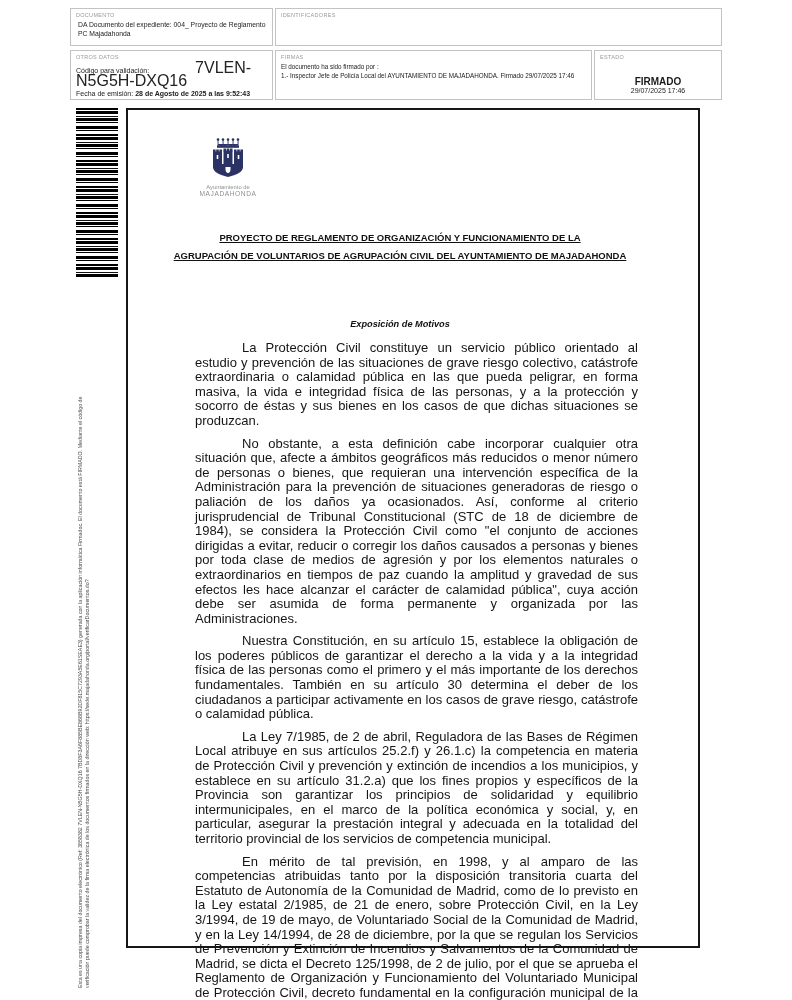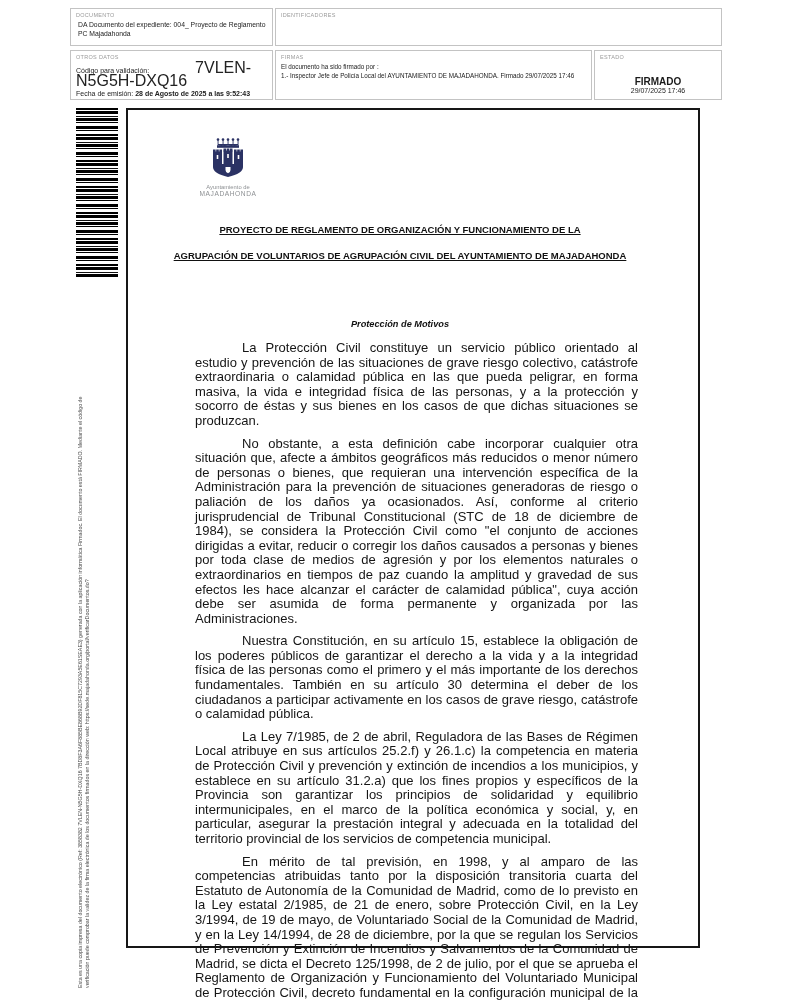--- a/index.html
+++ b/index.html
@@ -39,21 +39,21 @@
   
   .page-frame { left:126px; top:108px; width:574px; height:840px; border:2px solid #161616; background:#fff; }
 
   
   .logo-wrap { left:180px; top:138px; width:96px; text-align:center; }
   .logo-org1 { font-size:5.8px; color:#8d9093; margin-top:2px; }
   .logo-org2 { font-size:6.6px; color:#8d9093; letter-spacing:.6px; }
 
   
   .doc-title { left:150px; width:500px; text-align:center; font-weight:bold; font-size:9.5px; text-decoration:underline; color:#111; }
-  .title1 { top:224px; }
+  .title1 { top:232px; }
   .title2 { top:250px; }
   .section-heading { left:150px; top:319px; width:500px; text-align:center; font-weight:bold; font-style:italic; font-size:9.2px; color:#111; }
 
   
   .body-text { left:195px; top:341px; width:443px; }
   .body-text p { font-size:13px; line-height:14.6px; text-align:justify; text-indent:47px; margin-bottom:8px; color:#151515; }
 </style>
 </head>
 <body>
 
@@ -133,21 +133,21 @@
       <path d="M14.5 29 h5 v3 q0 2.2 -2.5 3.2 q-2.5 -1 -2.5 -3.2 z"></path>
     </g>
   </svg>
   <div class="logo-org1">Ayuntamiento de</div>
   <div class="logo-org2">MAJADAHONDA</div>
 </div>
 
 <div class="abs doc-title title1">PROYECTO DE REGLAMENTO DE ORGANIZACIÓN Y FUNCIONAMIENTO DE LA</div>
 <div class="abs doc-title title2">AGRUPACIÓN DE VOLUNTARIOS DE AGRUPACIÓN CIVIL DEL AYUNTAMIENTO DE MAJADAHONDA</div>
 
-<div class="abs section-heading">Protección de Motivos</div>
+<div class="abs section-heading">Exposición de Motivos</div>
 
 <div class="abs body-text">
     <p>La Protección Civil constituye un servicio público orientado al estudio y prevención de las situaciones de grave riesgo colectivo, catástrofe extraordinaria o calamidad pública en las que pueda peligrar, en forma masiva, la vida e integridad física de las personas, y a la protección y socorro de éstas y sus bienes en los casos de que dichas situaciones se produzcan.</p>
     <p>No obstante, a esta definición cabe incorporar cualquier otra situación que, afecte a ámbitos geográficos más reducidos o menor número de personas o bienes, que requieran una intervención específica de la Administración para la prevención de situaciones generadoras de riesgo o paliación de los daños ya ocasionados. Así, conforme al criterio jurisprudencial de Tribunal Constitucional (STC de 18 de diciembre de 1984), se considera la Protección Civil como "el conjunto de acciones dirigidas a evitar, reducir o corregir los daños causados a personas y bienes por toda clase de medios de agresión y por los elementos naturales o extraordinarios en tiempos de paz cuando la amplitud y gravedad de sus efectos les hace alcanzar el carácter de calamidad pública", cuya acción debe ser asumida de forma permanente y organizada por las Administraciones.</p>
     <p>Nuestra Constitución, en su artículo 15, establece la obligación de los poderes públicos de garantizar el derecho a la vida y a la integridad física de las personas como el primero y el más importante de los derechos fundamentales. También en su artículo 30 determina el deber de los ciudadanos a participar activamente en los casos de grave riesgo, catástrofe o calamidad pública.</p>
     <p>La Ley 7/1985, de 2 de abril, Reguladora de las Bases de Régimen Local atribuye en sus artículos 25.2.f) y 26.1.c) la competencia en materia de Protección Civil y prevención y extinción de incendios a los municipios, y establece en su artículo 31.2.a) que los fines propios y específicos de la Provincia son garantizar los principios de solidaridad y equilibrio intermunicipales, en el marco de la política económica y social, y, en particular, asegurar la prestación integral y adecuada en la totalidad del territorio provincial de los servicios de competencia municipal.</p>
     <p>En mérito de tal previsión, en 1998, y al amparo de las competencias atribuidas tanto por la disposición transitoria cuarta del Estatuto de Autonomía de la Comunidad de Madrid, como de lo previsto en la Ley estatal 2/1985, de 21 de enero, sobre Protección Civil, en la Ley 3/1994, de 19 de mayo, de Voluntariado Social de la Comunidad de Madrid, y en la Ley 14/1994, de 28 de diciembre, por la que se regulan los Servicios de Prevención y Extinción de Incendios y Salvamentos de la Comunidad de Madrid, se dicta el Decreto 125/1998, de 2 de julio, por el que se aprueba el Reglamento de Organización y Funcionamiento del Voluntariado Municipal de Protección Civil, decreto fundamental en la configuración municipal de la Protección Civil que ha contribuido a asentar las bases y el modelo de las agrupaciones municipales en la Comunidad de Madrid.</p>
   </div>
 
 </body></html>

